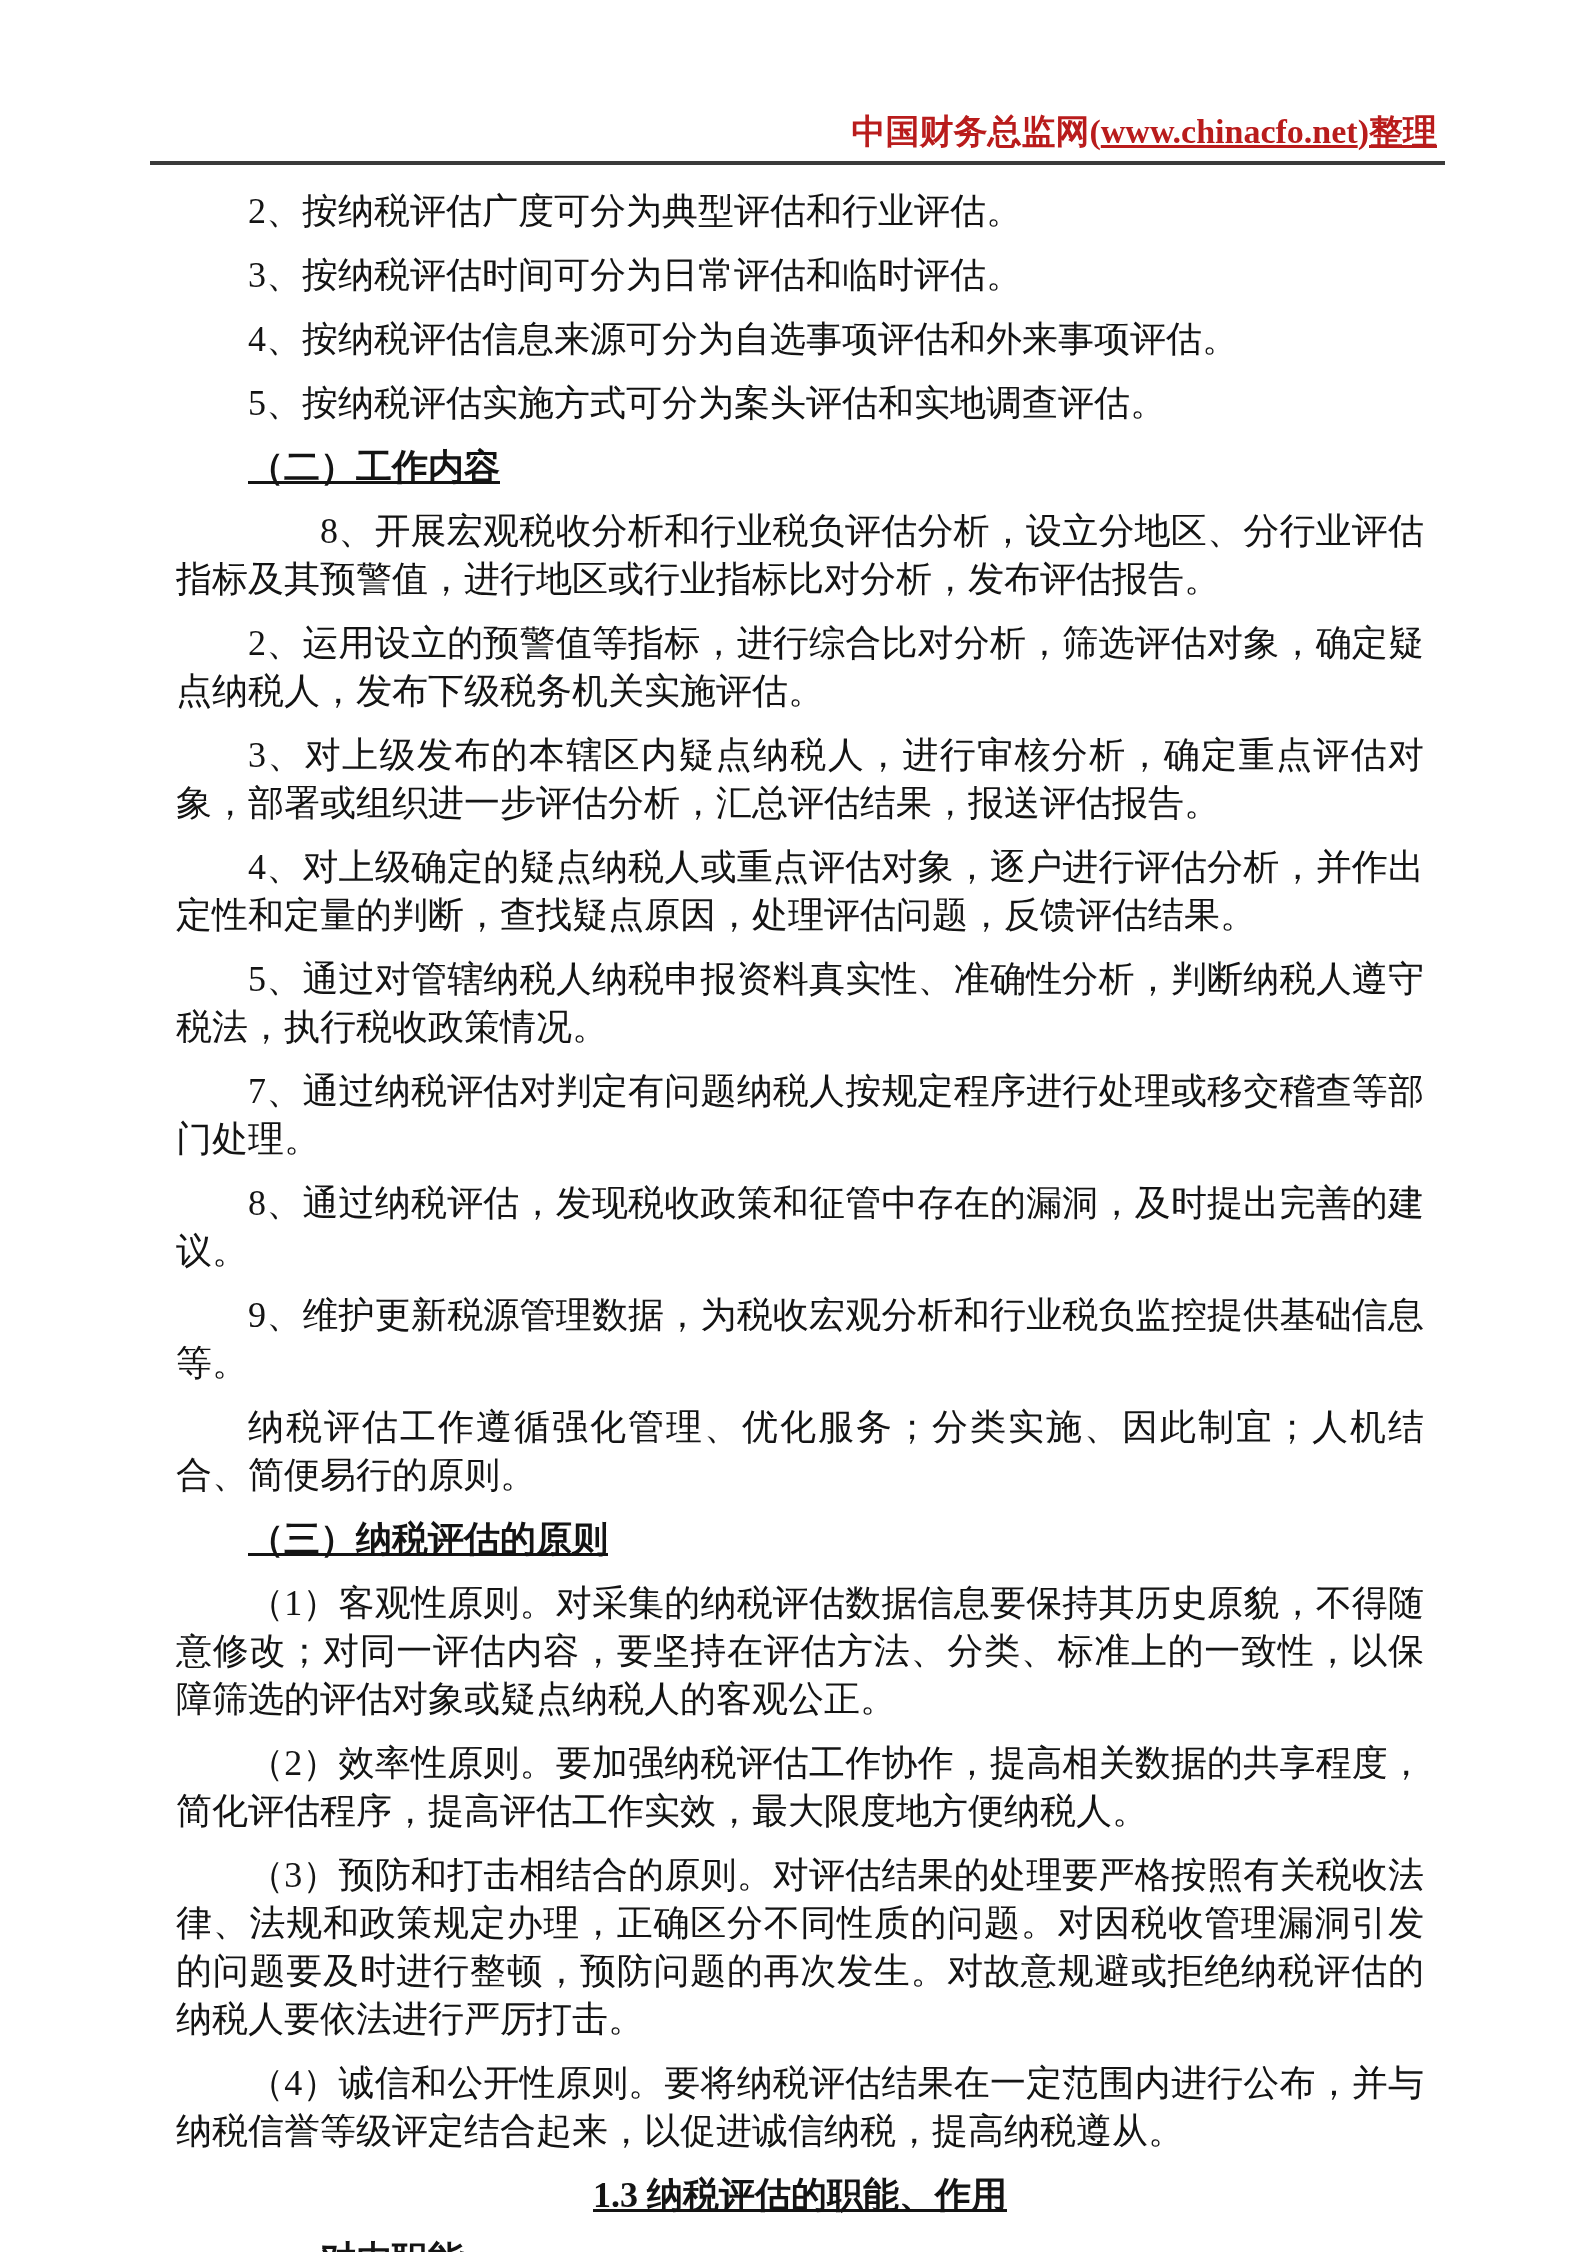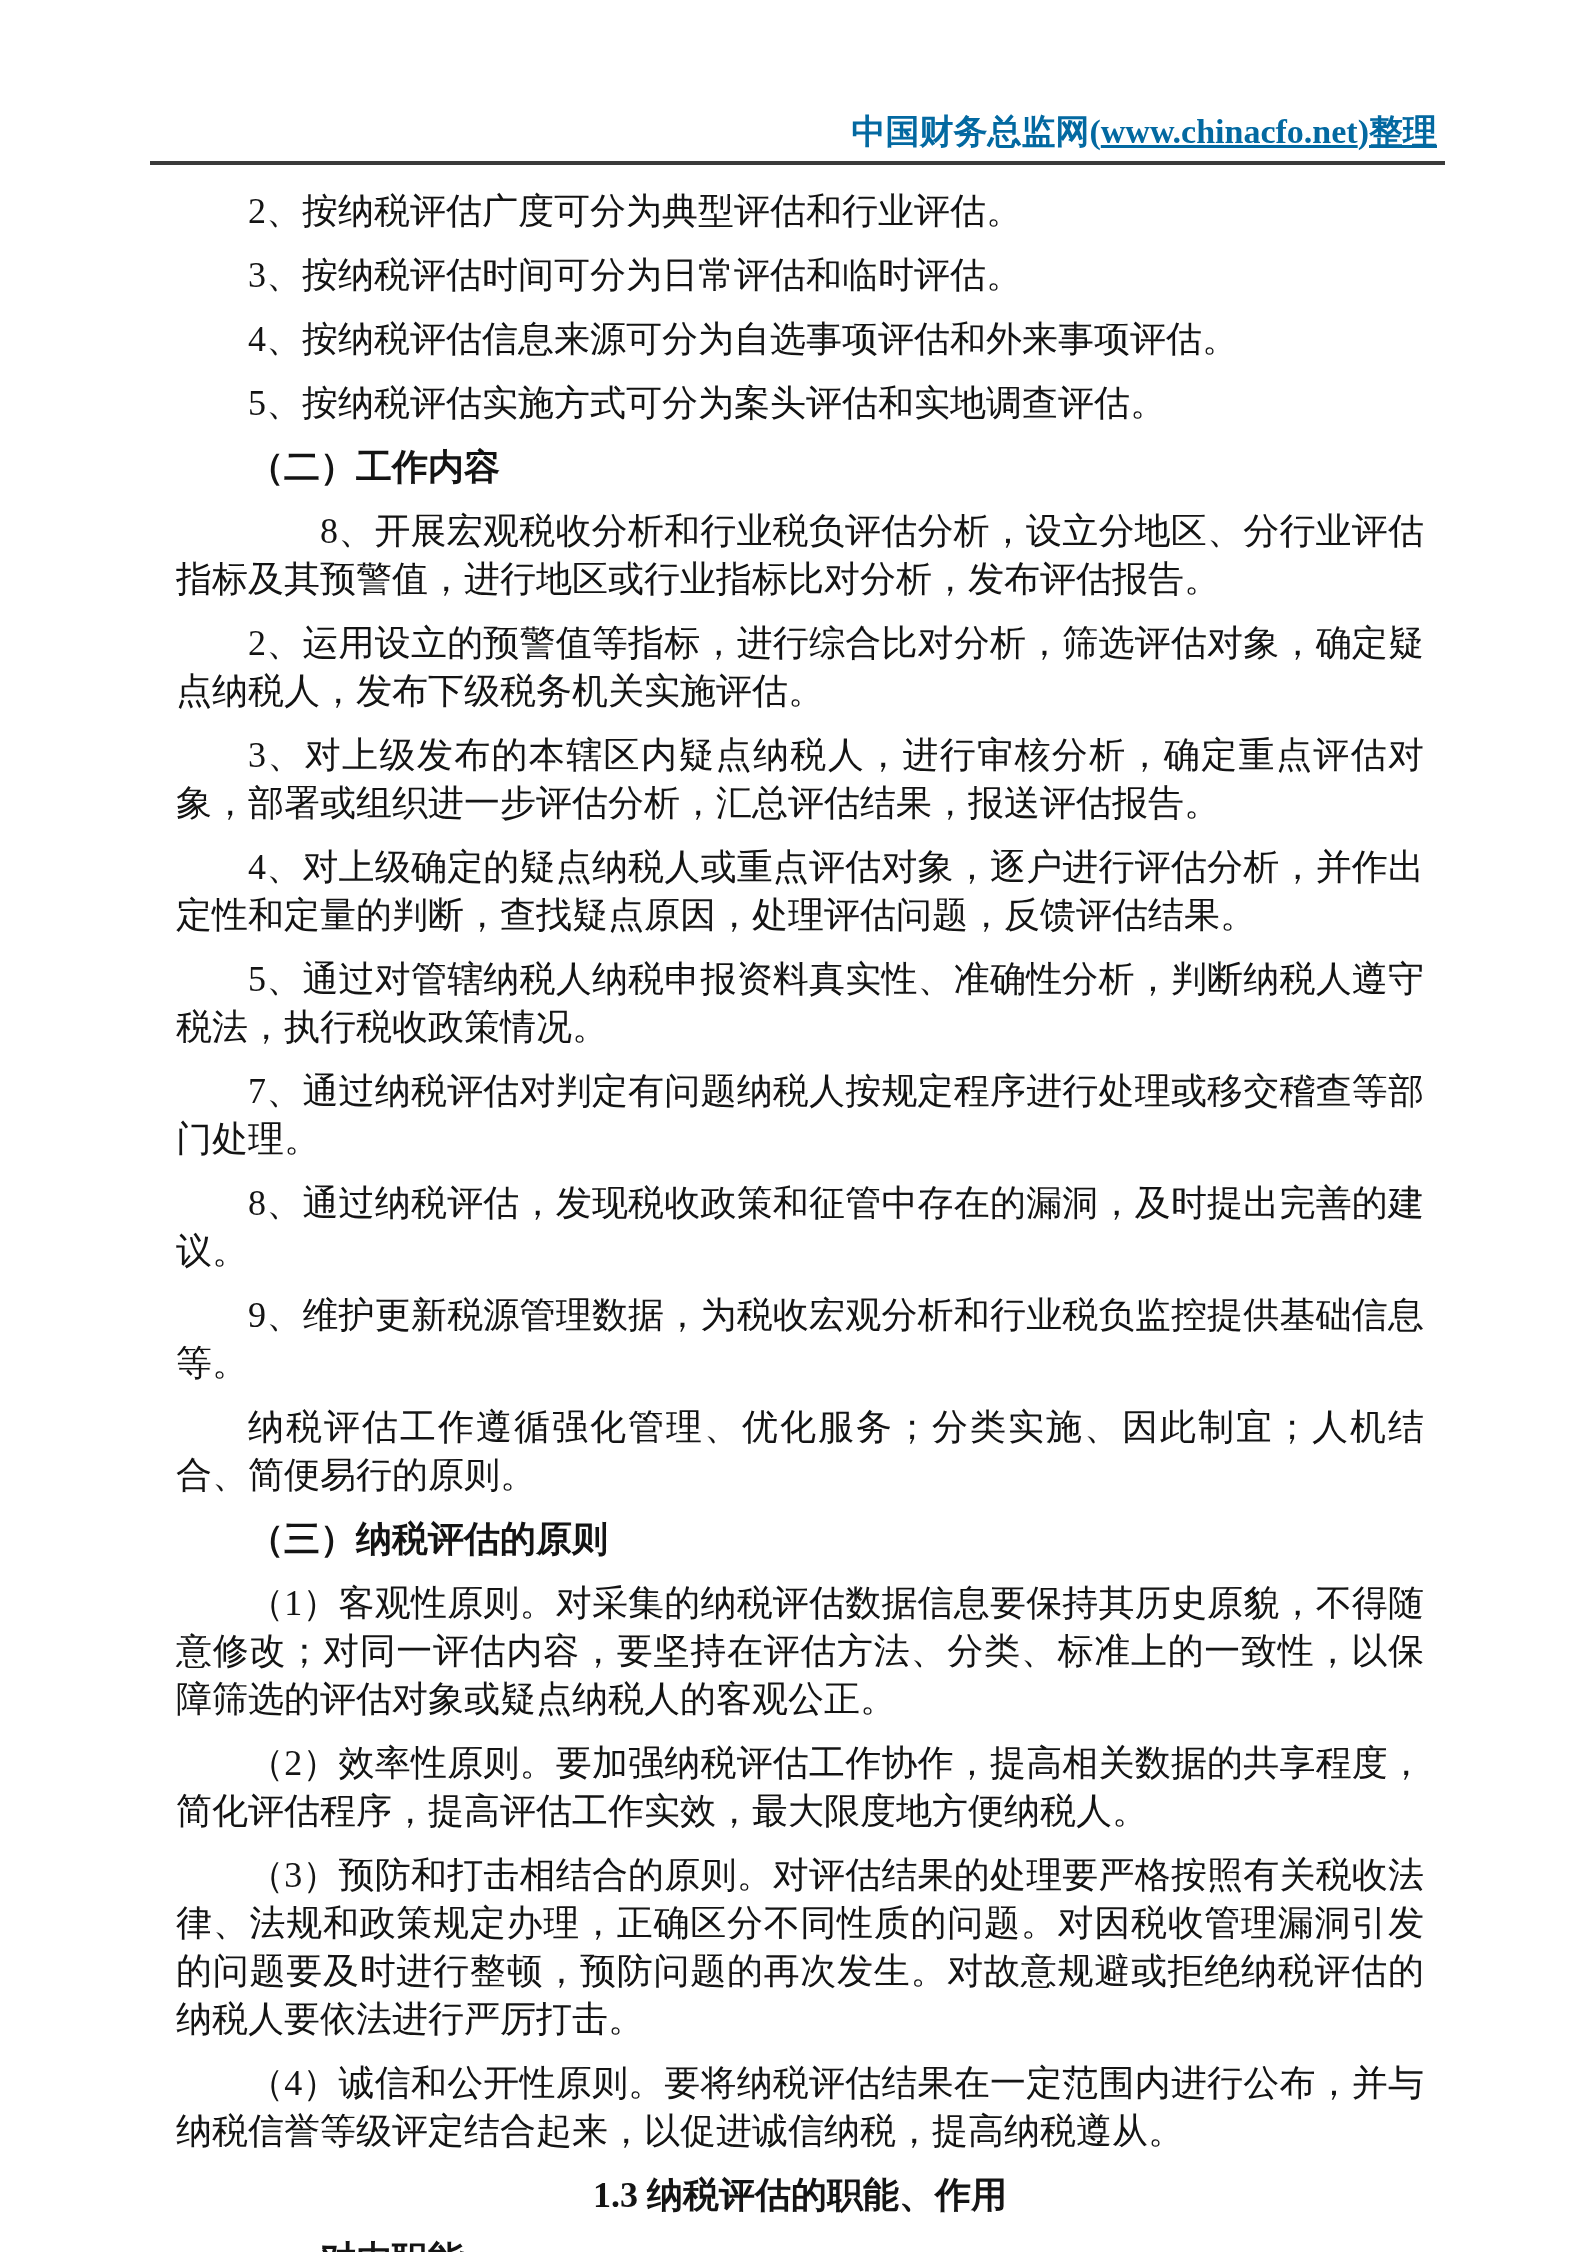--- a/index.html
+++ b/index.html
@@ -47,29 +47,29 @@
     font-size: 36px;
     line-height: 48px;
     text-align: justify;
   }
   .doc-body p {
     margin: 16px;
     padding: 0;
   }
   .ind-2 { text-indent: 2em; }
   .ind-4 { text-indent: 4em; }
-  .bold { font-weight: bold; }
+  .bold { font-weight: bold; text-decoration: underline; }
   .center { text-align: center; text-indent: 0; }
 </style>
 </head>
 <body>
 
 <div class="page">
 
-  <div class="header" style="color: #0369a1;"><span>中国财务总监网(</span><span class="u">www.chinacfo.net</span><span>)</span><span class="u">整理</span></div>
+  <div class="header" style="color: #b91c1c;"><span>中国财务总监网(</span><span class="u">www.chinacfo.net</span><span>)</span><span class="u">整理</span></div>
 
   <div class="rule" style="background: rgb(58, 58, 58);"></div>
 
   <div class="doc-body">
       <p class="ind-2">2、按纳税评估广度可分为典型评估和行业评估。</p>
       <p class="ind-2">3、按纳税评估时间可分为日常评估和临时评估。</p>
       <p class="ind-2">4、按纳税评估信息来源可分为自选事项评估和外来事项评估。</p>
       <p class="ind-2">5、按纳税评估实施方式可分为案头评估和实地调查评估。</p>
       <p class="ind-2 bold">（二）工作内容</p>
       <p class="ind-4">8、开展宏观税收分析和行业税负评估分析，设立分地区、分行业评估指标及其预警值，进行地区或行业指标比对分析，发布评估报告。</p>

